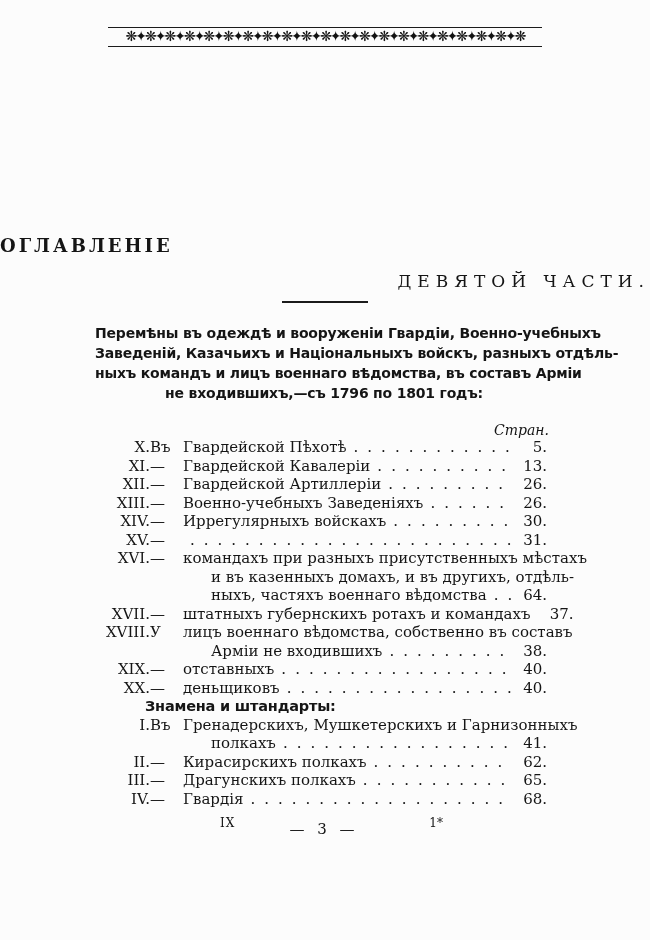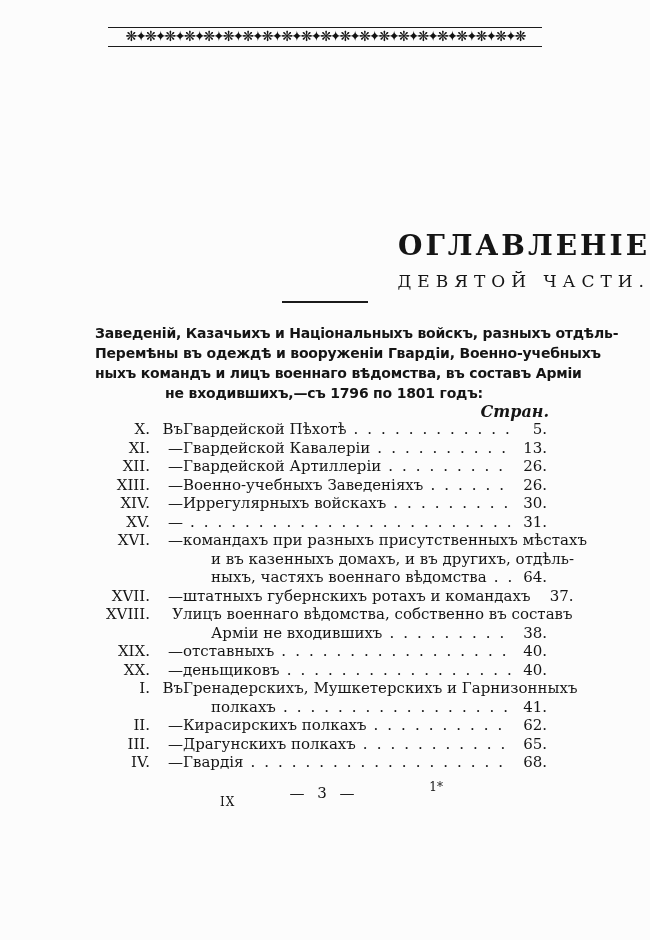--- a/index.html
+++ b/index.html
@@ -24,23 +24,23 @@
     white-space:nowrap;
     text-align:center;
     font-size:14px;line-height:15px;
     letter-spacing:-2px;
     color:#111;
     font-family:"DejaVu Sans", sans-serif;
   }
   
   .main-title{
     margin-top:184px;
-    text-align:right;
+    text-align:left;
     font-weight:bold;
-    font-size:28px;line-height:30px;
+    font-size:18px;line-height:30px;
     letter-spacing:3px;
   }
   .sub-title{
     margin-top:9px;
     text-align:right;
     font-size:17px;line-height:22px;
     letter-spacing:6px;
   }
   .title-rule{
     width:86px;height:2px;background:#1b1b1b;
@@ -54,30 +54,29 @@
     font-size:14px;line-height:20px;
     letter-spacing:-0.2px;
     text-align:justify;
     text-align-last:justify;
     white-space:nowrap;
   }
   .intro-line.center{text-align:left;text-align-last:center;white-space:normal;}
   .col-header{
     text-align:right;
     font-style:italic;
-    font-size:16px;line-height:14px;
+    font-size:14px;line-height:14px;
     padding-right:4px;
-    margin-top:2px;
-    font-weight:bold;
+    margin-top:20px;
   }
   
   .toc{margin-top:1px;font-size:15px;line-height:18.5px;}
   .toc-row{display:flex;align-items:baseline;}
   .num{width:55px;flex-shrink:0;text-align:right;white-space:nowrap;}
-  .prefix{width:33px;flex-shrink:0;text-align:right;white-space:nowrap;}
+  .prefix{width:33px;flex-shrink:0;text-align:left;white-space:nowrap;}
   .entry{flex:1;min-width:0;}
   .eline{display:flex;align-items:center;}
   .txt{white-space:nowrap;}
   .cont{padding-left:28px;}
   .leader{
     flex:1;min-width:0;
     overflow:hidden;
     white-space:nowrap;
     letter-spacing:9px;
     padding-left:7px;
@@ -85,40 +84,40 @@
   .pg{width:42px;flex-shrink:0;text-align:right;white-space:nowrap;padding-right:6px;box-sizing:border-box;}
   .toc-heading{
     font-family:"DejaVu Sans", sans-serif;
     font-weight:700;
     font-size:14.5px;line-height:18.5px;
     padding-left:50px;
     letter-spacing:-0.2px;
   }
   
   .footer{position:relative;height:22px;margin-top:8px;font-size:12px;}
-  .footer .sig-left{position:absolute;left:125px;top:15px;letter-spacing:1px;}
+  .footer .sig-left{position:absolute;left:125px;top:0;letter-spacing:1px;}
   .footer .pageno{position:absolute;left:0;right:0;top:4px;text-align:center;font-size:15px;letter-spacing:4px;}
   .footer .sig-right{position:absolute;right:110px;top:0;}
 </style>
 </head>
 <body>
 
 <div class="page">
 
   <div class="ornament-band">❋✦❋✦❋✦❋✦❋✦❋✦❋✦❋✦❋✦❋✦❋✦❋✦❋✦❋✦❋✦❋✦❋✦❋✦❋✦❋✦❋</div>
 
   <div class="main-title">ОГЛАВЛЕНІЕ</div>
   <div class="sub-title">ДЕВЯТОЙ ЧАСТИ.</div>
   <div class="title-rule"></div>
 
   <div class="content">
 
     <div class="intro">
+      <div class="intro-line">Перемѣны въ одеждѣ и вооруженіи Гвардіи, Военно-учебныхъ</div>
       <div class="intro-line">Заведеній, Казачьихъ и Національныхъ войскъ, разныхъ отдѣль-</div>
-      <div class="intro-line">Перемѣны въ одеждѣ и вооруженіи Гвардіи, Военно-учебныхъ</div>
       <div class="intro-line">ныхъ командъ и лицъ военнаго вѣдомства, въ составъ Арміи</div>
       <div class="intro-line center">не входившихъ,—съ 1796 по 1801 годъ:</div>
     </div>
 
     <div class="col-header">Стран.</div>
 
     <div class="toc">
 
       <div class="toc-row">
         <span class="num">X.</span>
@@ -253,20 +252,21 @@
         <span class="prefix">—</span>
         <span class="entry">
             <span class="eline">
           <span class="txt">деньщиковъ</span>
           <span class="leader">.........................................</span>
           <span class="pg">40.</span>
         </span>
           </span>
       </div>
 
+      <div class="toc-heading">Знамена и штандарты:</div>
 
       <div class="toc-row">
         <span class="num">I.</span>
         <span class="prefix">Въ</span>
         <span class="entry">
           <span class="eline">
               <span class="txt">Гренадерскихъ,  Мушкетерскихъ  и Гарнизонныхъ</span>
             </span>
           <span class="eline cont">
             <span class="txt">полкахъ</span>

